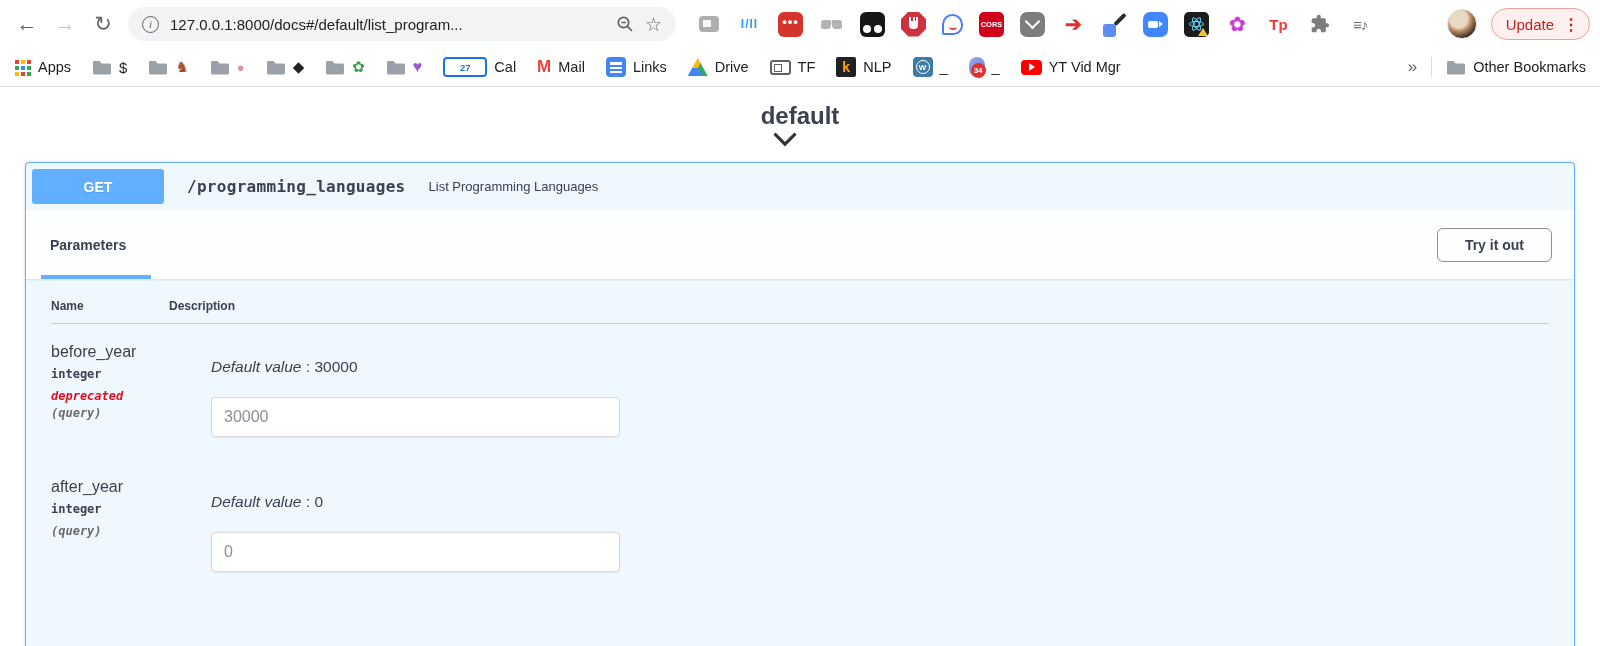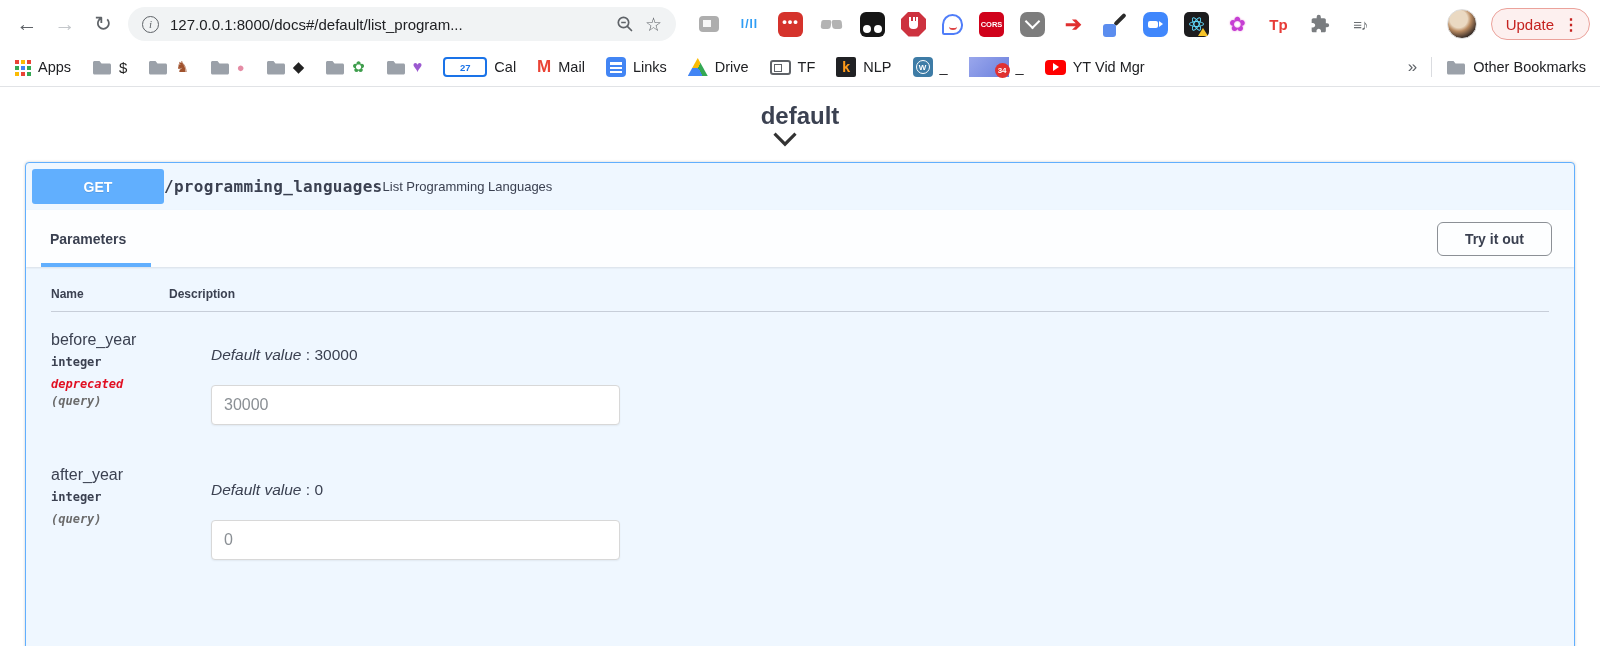--- a/index.html
+++ b/index.html
@@ -81,43 +81,43 @@
     background:linear-gradient(#fff 0 2.5px,transparent 2.5px 4.5px,#fff 4.5px 7px,transparent 7px 9px,#fff 9px 11px); }
   .ic-drive { width:20px; height:18px; clip-path:polygon(50% 0,100% 100%,0 100%);
     background:conic-gradient(from 150deg at 50% 55%, #4285f4 0 33%, #fbbc04 33% 66%, #34a853 66% 100%); }
   .ic-card { width:21px; height:15px; border:2px solid #5f6368; border-radius:3px; position:relative; }
   .ic-card::before { content:""; position:absolute; left:2px; top:2.5px; width:6px; height:6px; border:1.5px solid #5f6368; }
   .ic-kaggle { width:20px; height:20px; background:#202124; border-radius:2px; color:#ff9b1a; font-weight:700;
     font-size:14px; display:flex; align-items:center; justify-content:center; font-family:"DejaVu Sans Mono",monospace; }
   .ic-wp { width:20px; height:20px; background:#3e7ca6; border-radius:4px; display:flex; align-items:center; justify-content:center; }
   .ic-wp .wp-circ { width:14px; height:14px; border:1.3px solid #fff; border-radius:50%; color:#fff; font-size:8px;
     font-weight:700; display:flex; align-items:center; justify-content:center; }
-  .ic-34 { width:40px; height:20px; background:linear-gradient(135deg,#9aa7ec,#6b80dd); border-radius:0; position:relative; }
+  .ic-34 { width:16px; height:20px; background:linear-gradient(135deg,#9aa7ec,#6b80dd); border-radius:10px; position:relative; }
   .ic-34 .badge { position:absolute; right:-1px; bottom:-1px; width:15px; height:15px; background:#e03131; border-radius:50%;
     color:#fff; font-size:8px; font-weight:700; display:flex; align-items:center; justify-content:center; }
   .ic-yt { width:21px; height:15px; background:#f00; border-radius:4px; display:flex; align-items:center; justify-content:center; }
   .ic-yt::before { content:""; border-left:6px solid #fff; border-top:4px solid transparent; border-bottom:4px solid transparent; margin-left:1px; }
   .bm-right { margin-left:auto; display:flex; align-items:center; gap:14px; }
   .overflow-chev { color:#5f6368; font-size:17px; cursor:pointer; }
   .vdiv { width:1px; height:20px; background:#dadce0; }
 
   
   .swagger-body { padding:7px 25px 0; color:#3b4151; }
   .section-head { display:flex; align-items:center; justify-content:space-between; padding:8px 10px 12px;flex-direction:column; }
   .section-title { font-size:24px; font-weight:700; color:#3b4151; }
   .sec-chevron { margin-right:30px; cursor:pointer; display:flex; }
 
   .opblock { border:1px solid #61affe; border-radius:4px; background:#eff7ff; box-shadow:0 0 3px rgba(0,0,0,.19); height:520px; overflow:hidden; }
-  .op-summary { display:flex; align-items:center; padding:6px; gap:0; cursor:pointer; }
+  .op-summary { display:flex; align-items:center; padding:6px; gap:23px; cursor:pointer; }
   .method-badge { background:#61affe; color:#fff; font-weight:700; font-size:14px; border-radius:3px;
     width:132px; height:35px; display:flex; align-items:center; justify-content:center; text-shadow:0 1px 0 rgba(0,0,0,.1); }
   .op-path { font-family:"DejaVu Sans Mono",monospace; font-weight:700; font-size:16px; color:#3b4151; letter-spacing:.3px; }
   .op-desc { font-size:13px; color:#3b4151; }
 
-  .sec-header { background:rgba(255,255,255,.88); box-shadow:0 1px 2px rgba(0,0,0,.1); height:57px;
+  .sec-header { background:rgba(255,255,255,.88); box-shadow:0 1px 2px rgba(0,0,0,.1); height:69px;
     display:flex; align-items:center; padding:0 22px 0 24px; }
   .tab-params { font-size:14px; font-weight:700; color:#3b4151; height:100%; display:flex; align-items:center; position:relative; cursor:pointer; }
   .tab-params::after { content:""; position:absolute; left:-9px; bottom:0; height:4px; width:110px; background:#61affe; }
   .tryout-btn { margin-left:auto; border:1px solid #8c9096; border-radius:6px; background:transparent; color:#3b4151;
     font-weight:700; font-size:14px; padding:8px 27px; cursor:pointer; font-family:"Liberation Sans",sans-serif; }
 
   .params-wrap { padding:20px 25px; }
   .thead { display:flex; font-size:12px; font-weight:700; color:#3b4151; padding-bottom:10px;
     border-bottom:1px solid rgba(59,65,81,.22); }
   .col-name { width:118px; flex:0 0 auto; }

